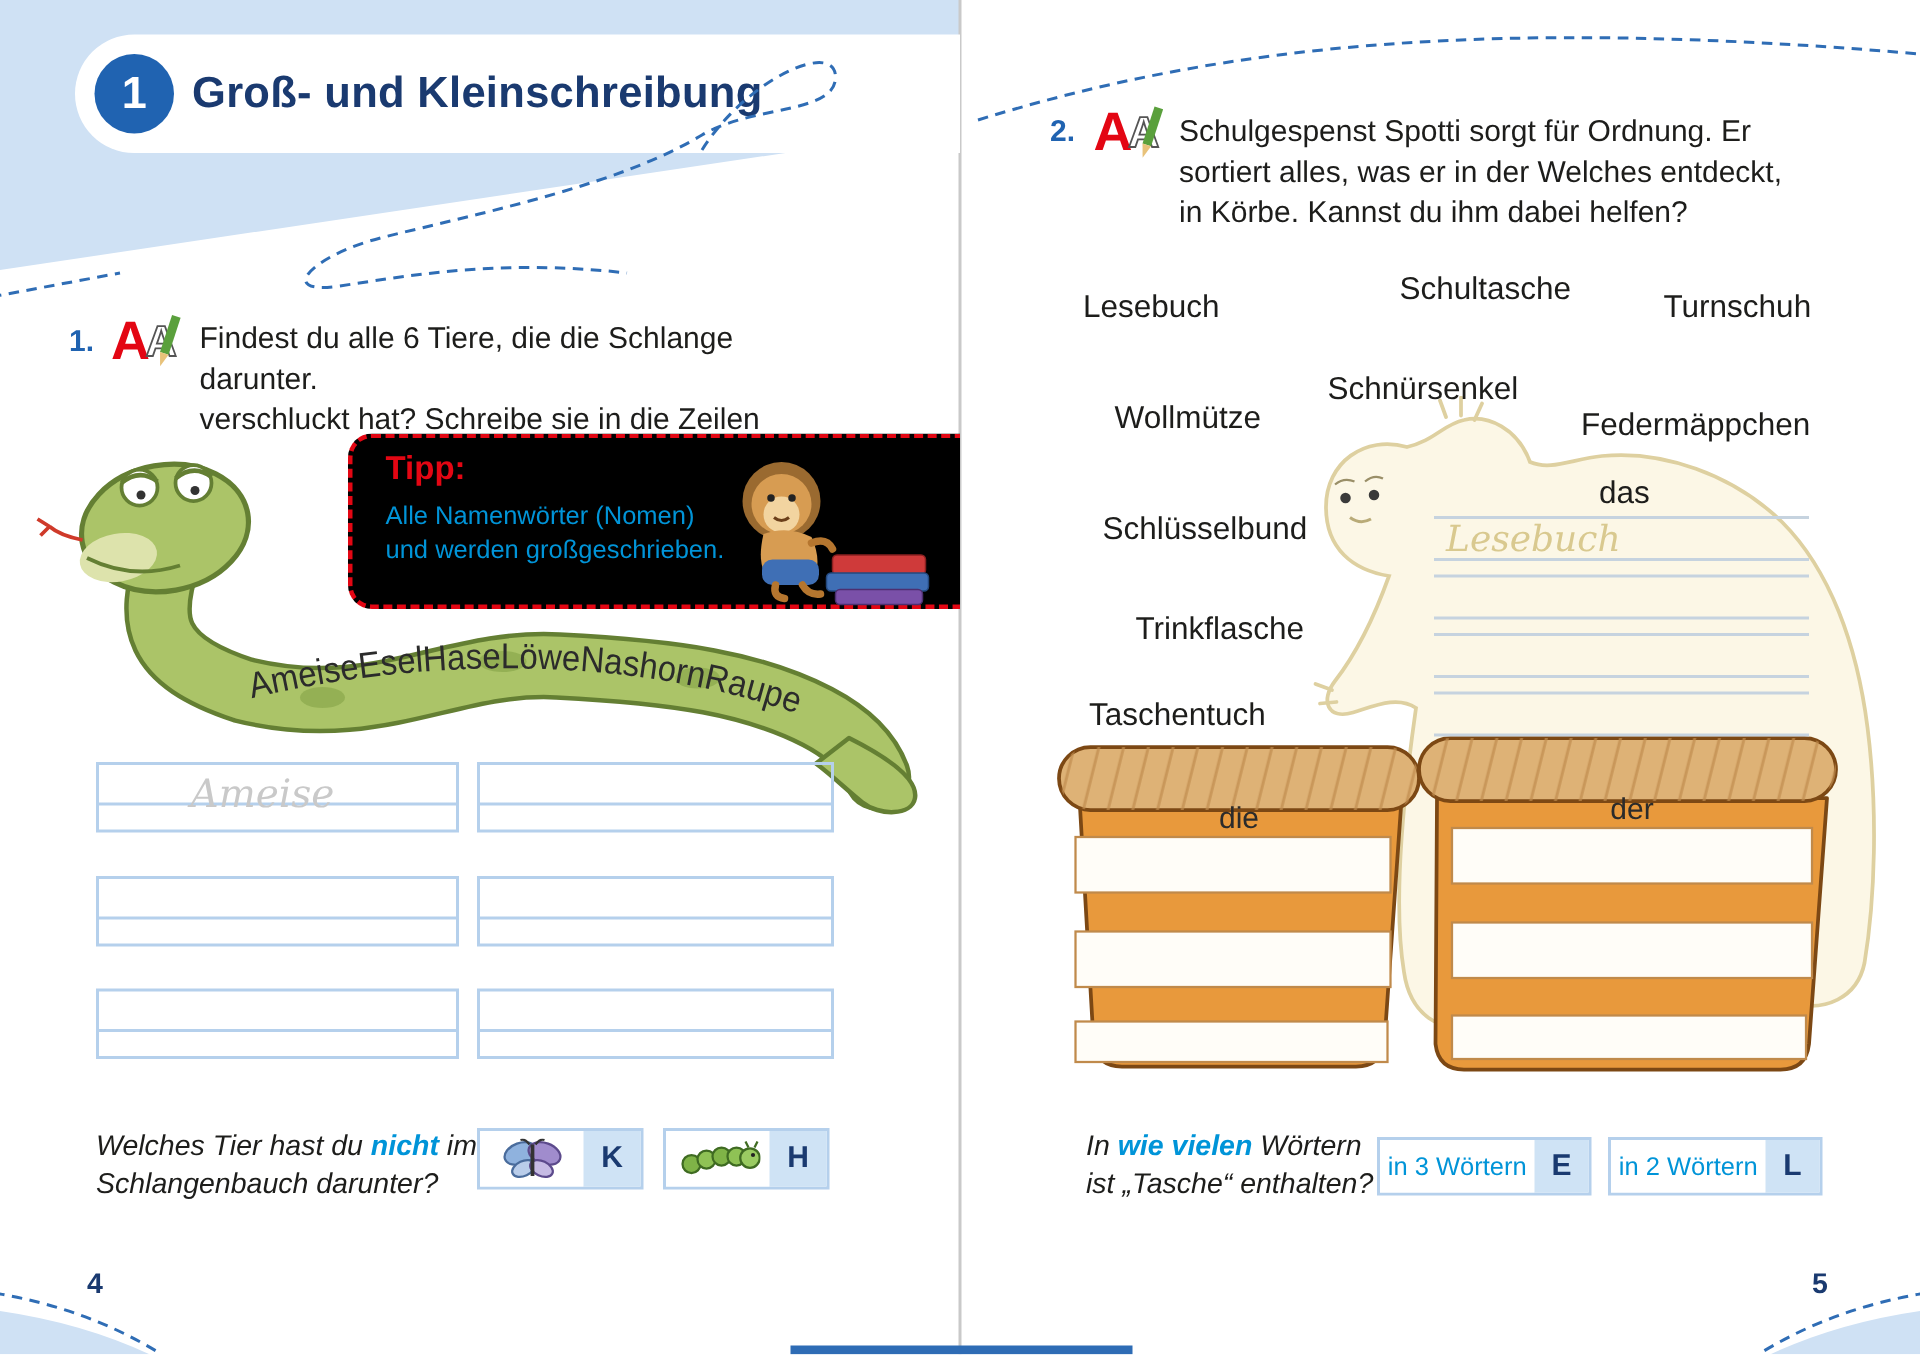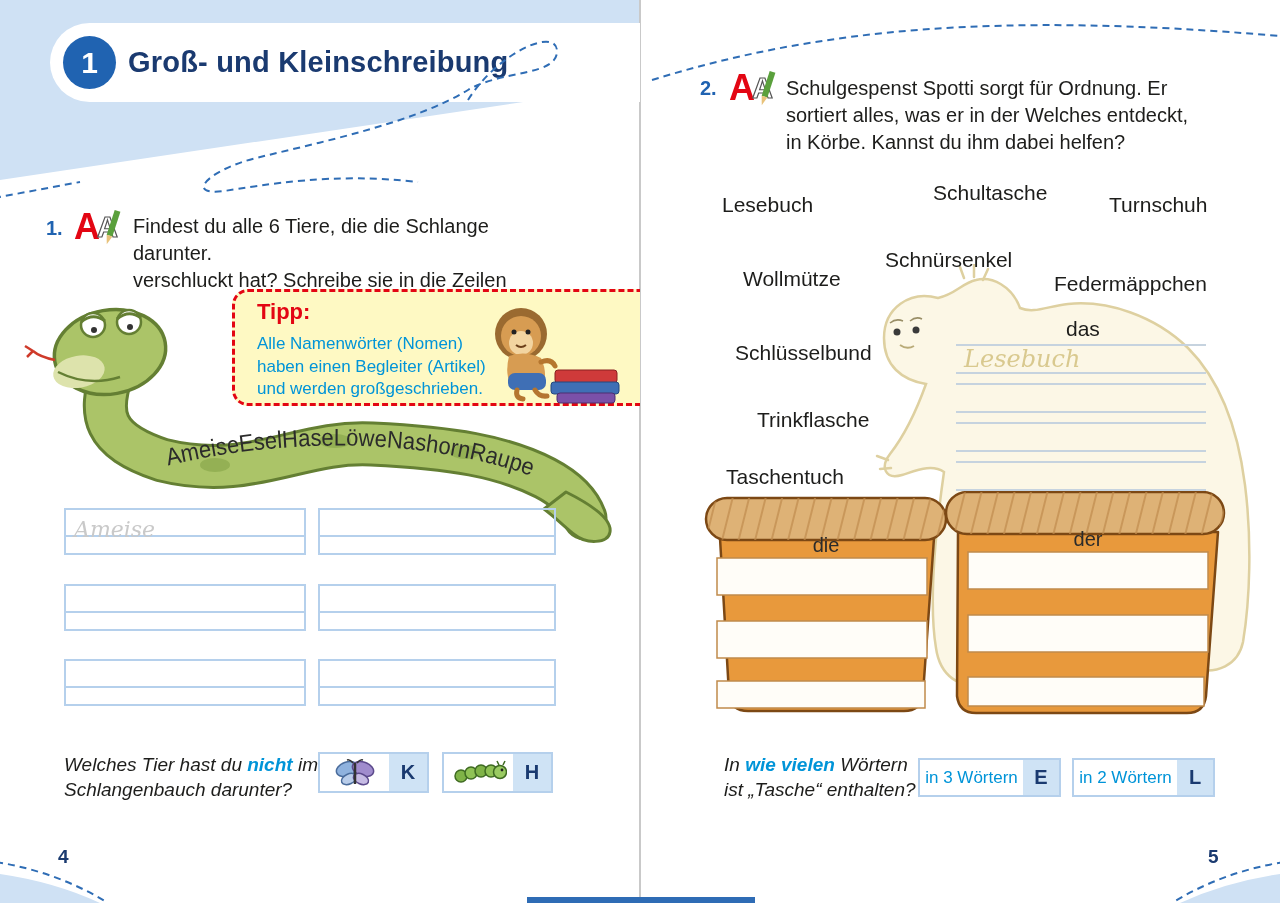--- a/index.html
+++ b/index.html
@@ -18,33 +18,33 @@
           background:#2063b1;display:flex;align-items:center;justify-content:center;
           color:#fff;font-size:30px;font-weight:bold;}
   .chapter-title{position:absolute;left:78px;top:0;height:79px;line-height:79px;margin:0;
           font-size:29px;font-weight:bold;color:#1a3a70;letter-spacing:.2px;}
 
   
   .ex-num{font-size:20px;font-weight:bold;color:#2063b1;}
   .ex-text{font-size:20px;line-height:27px;color:#1d1d1b;}
 
   
-  .tip-box{left:232px;top:289px;width:408px;height:117px;background:#fef9c3;
+  .tip-box{left:232px;top:289px;width:408px;height:117px;background:#000000;
            border:3px dashed #e30613;border-right:none;border-radius:16px 0 0 16px;
            box-sizing:border-box;z-index:4;}
   .tip-label{position:absolute;left:22px;top:7px;font-size:22px;font-weight:bold;color:#e30613;}
   .tip-lines{position:absolute;left:22px;top:41px;font-size:17px;line-height:22.5px;
              color:#0094d8;font-weight:normal;}
 
   
   .writing-box{border:2px solid #b5d0ec;box-sizing:border-box;
       background-image:linear-gradient(#b5d0ec,#b5d0ec);
       background-size:100% 2px;background-position:0 62%;background-repeat:no-repeat;z-index:2;}
   .hand{font-family:"DejaVu Serif",serif;font-style:italic;}
-  .hand-ameise{display:block;padding-left:8px;line-height:40px;font-size:22px;color:#c9c9c9;}
+  .hand-ameise{display:block;padding-left:20px;line-height:40px;font-size:26px;color:#c9c9c9;margin-left:41px;}
 
   
   .q-text{font-size:19px;line-height:25px;color:#1d1d1b;font-style:italic;}
   .hl{font-weight:bold;color:#0094d8;}
   .opt{display:flex;align-items:stretch;border:2px solid #b5d0ec;box-sizing:border-box;
        background:#fff;z-index:5;}
   .opt .opt-img{flex:1;display:flex;align-items:center;justify-content:center;background:#fff;}
   .opt .opt-letter{width:38px;display:flex;align-items:center;justify-content:center;
        background:#cfe3f5;font-size:20px;font-weight:bold;color:#1a3a70;}
   .opt .opt-label{flex:1;display:flex;align-items:center;justify-content:center;
@@ -96,21 +96,20 @@
   <div class="abs ex-text" style="left:133px;top:213px">
     <div>Findest du alle 6 Tiere, die die Schlange</div>
     <div>darunter.</div>
     <div>verschluckt hat? Schreibe sie in die Zeilen</div>
   </div>
 
   <div class="abs tip-box">
     <div class="tip-label">Tipp:</div>
     <div class="tip-lines">
       <div>Alle Namenwörter (Nomen)</div>
-      <div>haben einen Begleiter (Artikel)</div>
       <div>und werden großgeschrieben.</div>
     </div>
     <svg style="position:absolute;left:248px;top:4px" width="150" height="108" viewBox="0 0 150 108">
       <rect x="72" y="74" width="62" height="13" rx="3" fill="#cf3a3a" stroke="#8a2020"></rect>
       <rect x="68" y="86" width="68" height="12" rx="3" fill="#3f6fb5" stroke="#24497e"></rect>
       <rect x="74" y="97" width="58" height="10" rx="3" fill="#7a50a8" stroke="#4d2f70"></rect>
       <circle cx="38" cy="38" r="26" fill="#9a6a30"></circle>
       <circle cx="38" cy="40" r="20" fill="#d79c52"></circle>
       <circle cx="38" cy="47" r="12" fill="#f2d4a0"></circle>
       <circle cx="31" cy="36" r="2.5" fill="#222"></circle>

